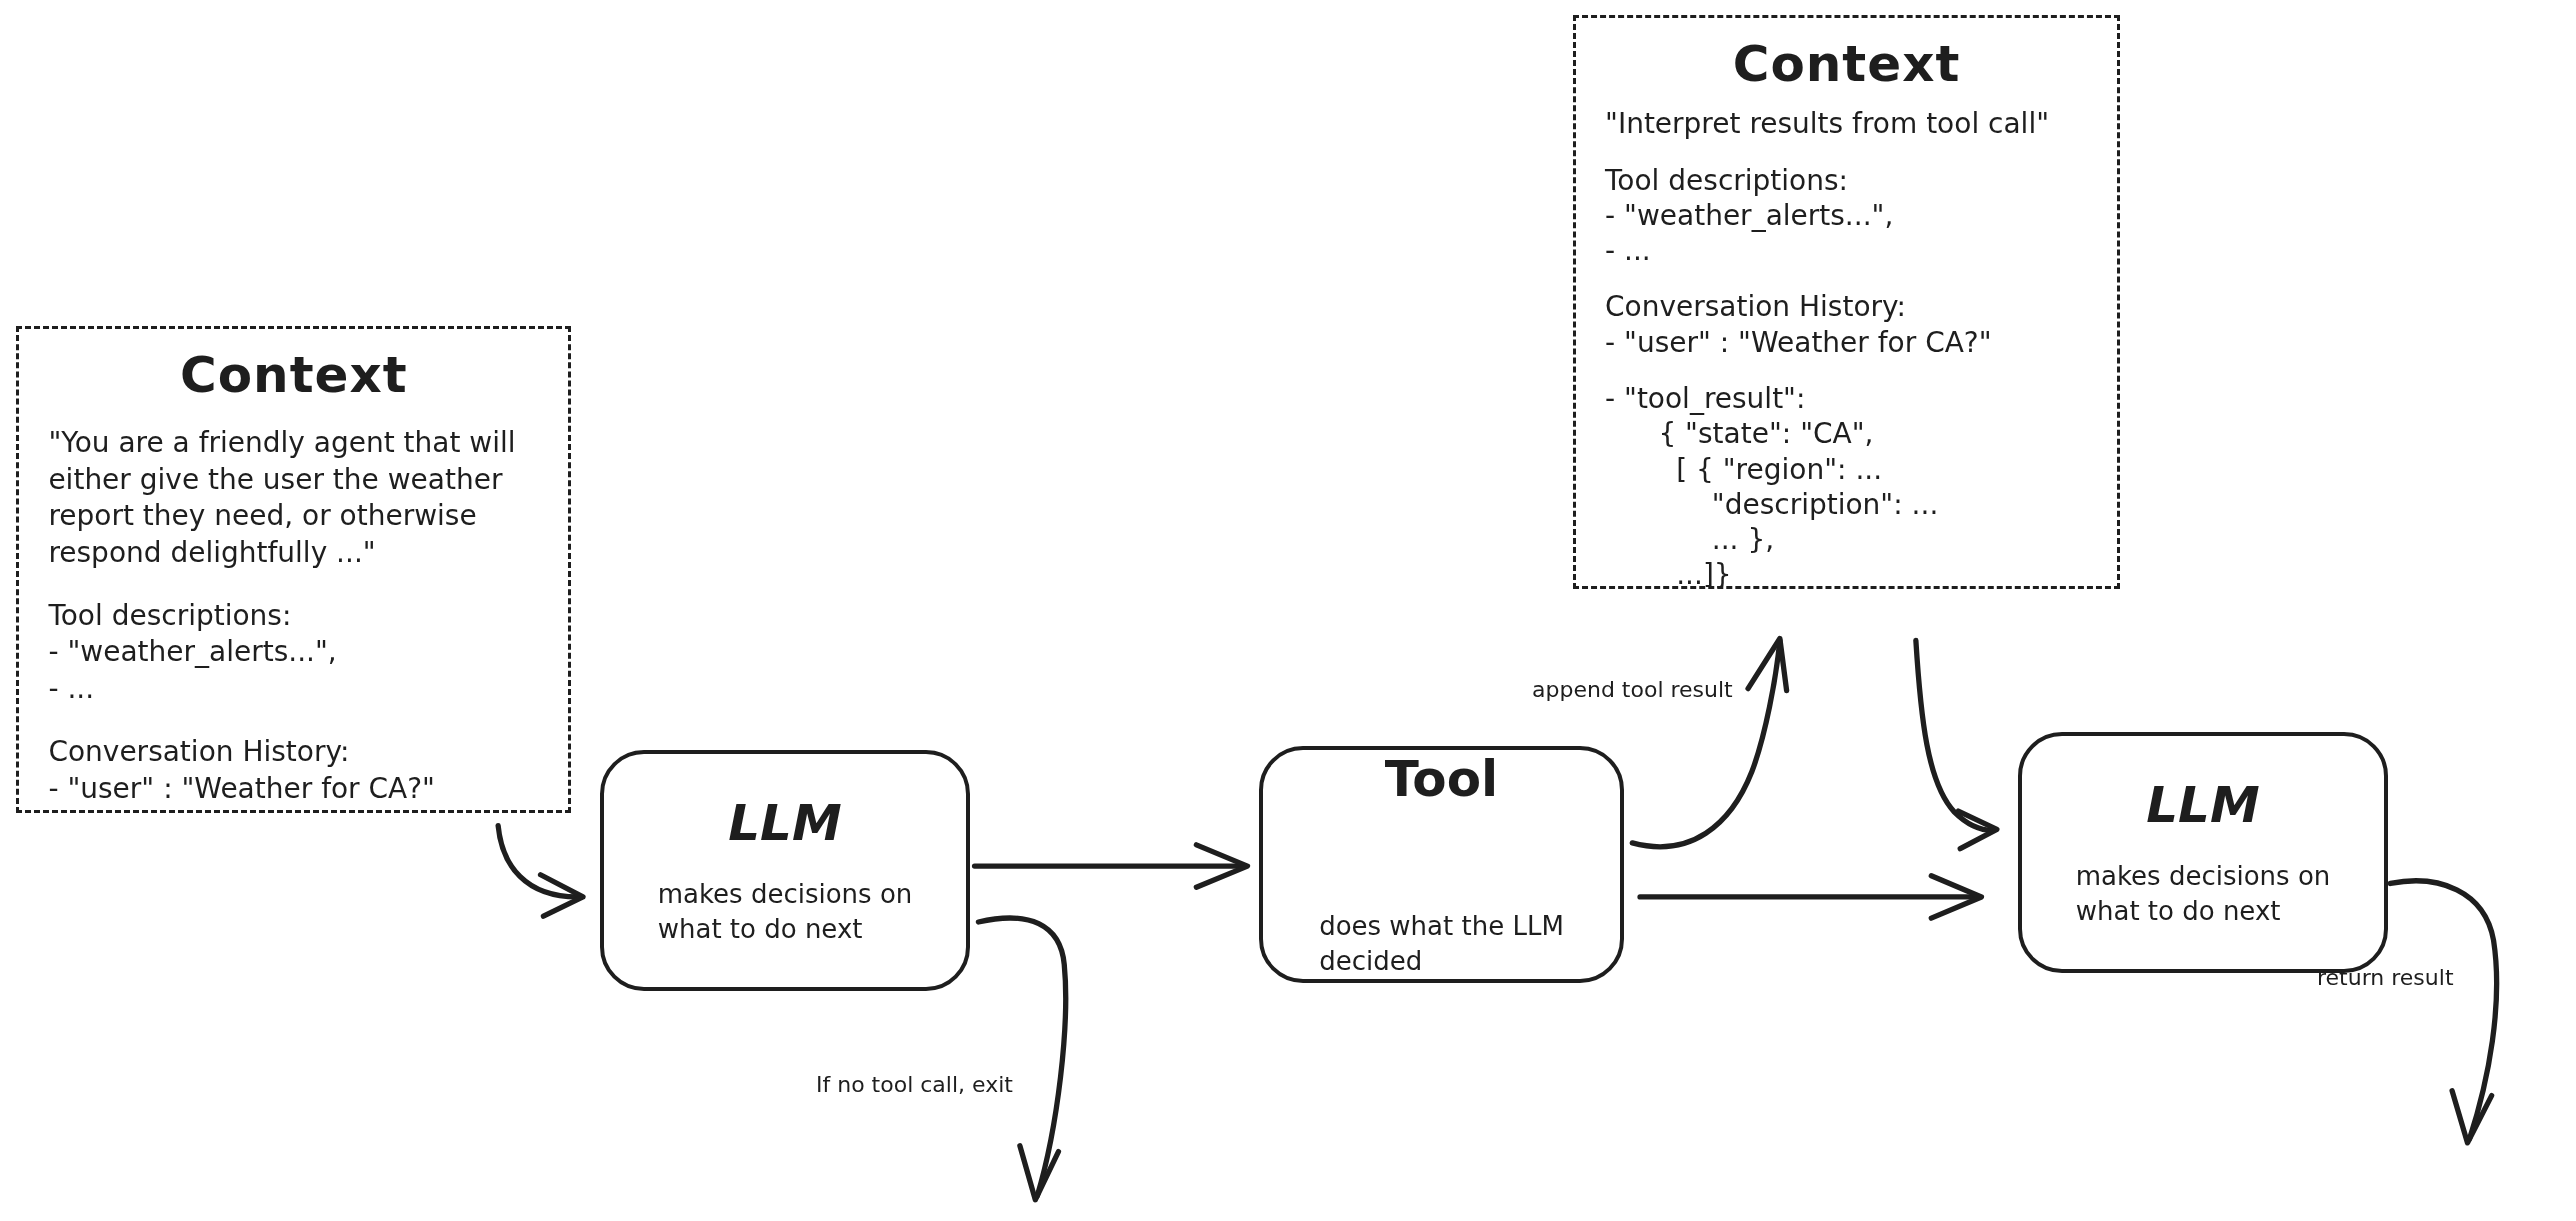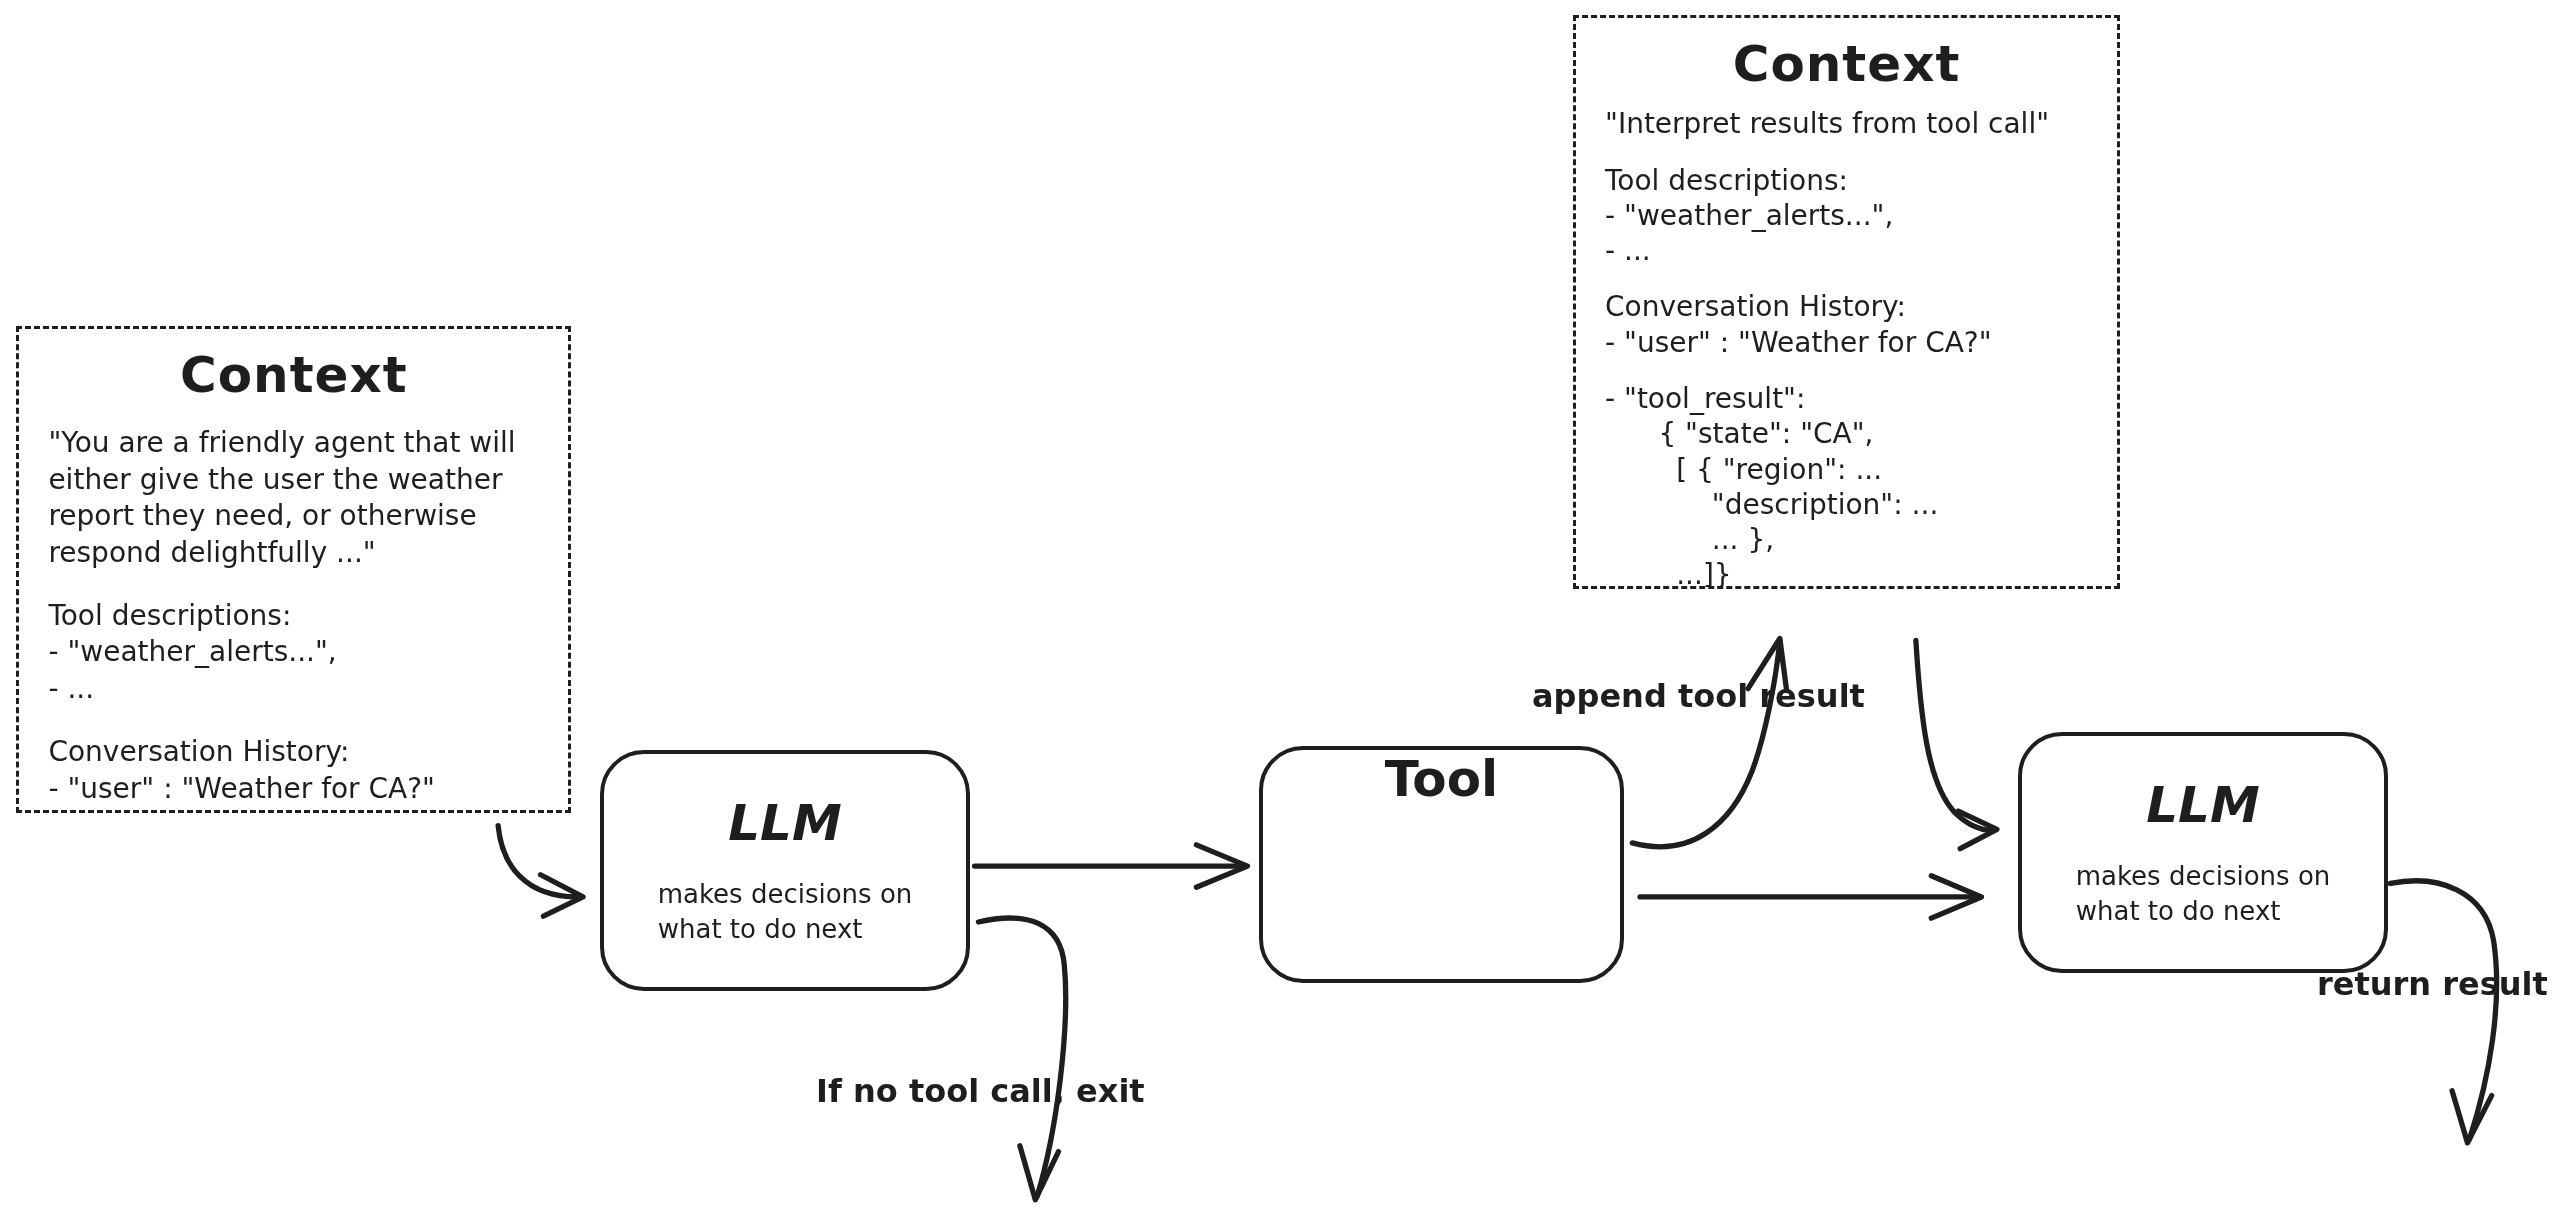--- a/index.html
+++ b/index.html
@@ -64,23 +64,22 @@
   .node-title.italic { font-style: italic; }
   .node-sub {
     margin: 0;
     font-size: 26px;
     line-height: 1.35;
     white-space: pre-line;
     text-align: left;
   }
   .edge-label {
     position: absolute;
-    font-size: 32px;
+    font-size: 22px;
     white-space: nowrap;
-    font-weight: bold;
   }
 </style>
 </head>
 <body>
 
 <div class="canvas">
 
   <svg class="edges" viewBox="0 0 2670 1266" aria-hidden="true">
     <g>
       <path d="M 516 856 C 520 898 545 930 598 930"></path>
@@ -142,20 +141,22 @@
   </section>
 
   <section class="node-box" style="left:600px; top:750px; width:370px; height:241px;">
     <h3 class="node-title italic">LLM</h3>
     <p class="node-sub">makes decisions on
 what to do next</p>
   </section>
 
   <section class="node-box" style="left:1259px; top:746px; width:365px; height:237px;justify-content:space-between;">
     <h3 class="node-title">Tool</h3>
+    <p class="node-sub">does what the LLM
+decided</p>
   </section>
 
   <section class="node-box" style="left:2018px; top:732px; width:370px; height:241px;">
     <h3 class="node-title italic">LLM</h3>
     <p class="node-sub">makes decisions on
 what to do next</p>
   </section>
 
   <span class="edge-label" style="left:1532px; top:677px;">append tool result</span>
   <span class="edge-label" style="left:816px; top:1072px;">If no tool call, exit</span>

